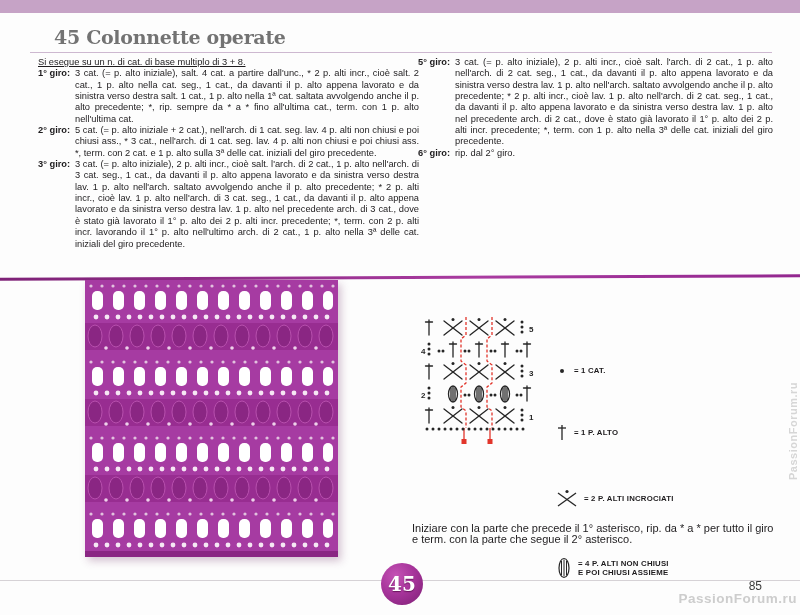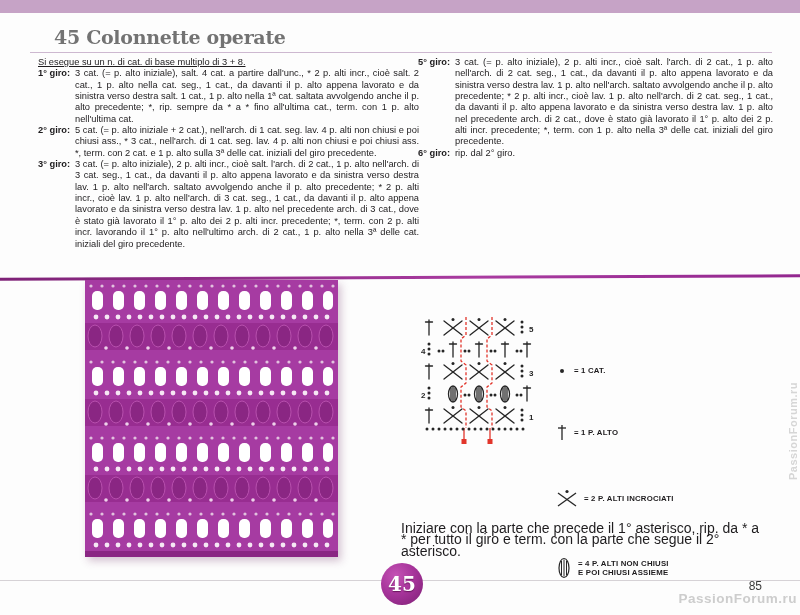--- a/index.html
+++ b/index.html
@@ -16,21 +16,21 @@
   .intro{margin:0;text-decoration:underline;}
   .lbl{font-weight:bold;display:inline-block;width:37px;text-indent:0;}
   .rod{position:absolute;left:0;top:276px;width:800px;height:3px;
        background:linear-gradient(90deg,#7e2277,#a93ba0 60%,#93278f);transform:rotate(-0.25deg);}
   .swatch{position:absolute;left:85px;top:280px;width:253px;height:277px;
           box-shadow:3px 4px 8px rgba(120,60,110,.30);}
   .diagram{position:absolute;left:421px;top:311px;}
   .legend{position:absolute;left:556px;top:318px;}
   .legend-row{display:flex;align-items:center;gap:6px;margin-bottom:6px;margin-top:48px;}
   .legend-text{font-size:7.8px;font-weight:bold;letter-spacing:.2px;line-height:9.5px;white-space:pre-line;}
-  .note{position:absolute;left:401px;top:523px;width:362px;font-size:14px;line-height:11.4px;}
+  .note{position:absolute;left:412px;top:523px;width:362px;font-size:11px;line-height:11.4px;}
   .footer-rule{position:absolute;left:0;top:580px;width:800px;height:1px;background:#d6d2d6;}
   .ball{position:absolute;left:381px;top:563px;width:42px;height:42px;border-radius:50%;
         background:radial-gradient(circle at 35% 30%,#c452b5 0%,#a53399 48%,#7c1f74 100%);
         display:flex;align-items:center;justify-content:center;
         font-family:"DejaVu Serif","Liberation Serif",serif;font-weight:bold;font-size:20px;color:#fff;
         text-shadow:0 1px 1px rgba(60,0,50,.6);}
   .pagenum{position:absolute;right:38px;top:579px;font-size:12px;color:#3a3a3a;}
   .wm-bottom{position:absolute;right:3px;top:591px;font-size:13.5px;font-weight:bold;
              color:#cdcdcd;letter-spacing:.5px;}
   .wm-side{position:absolute;right:1px;top:382px;writing-mode:vertical-rl;transform:rotate(180deg);

